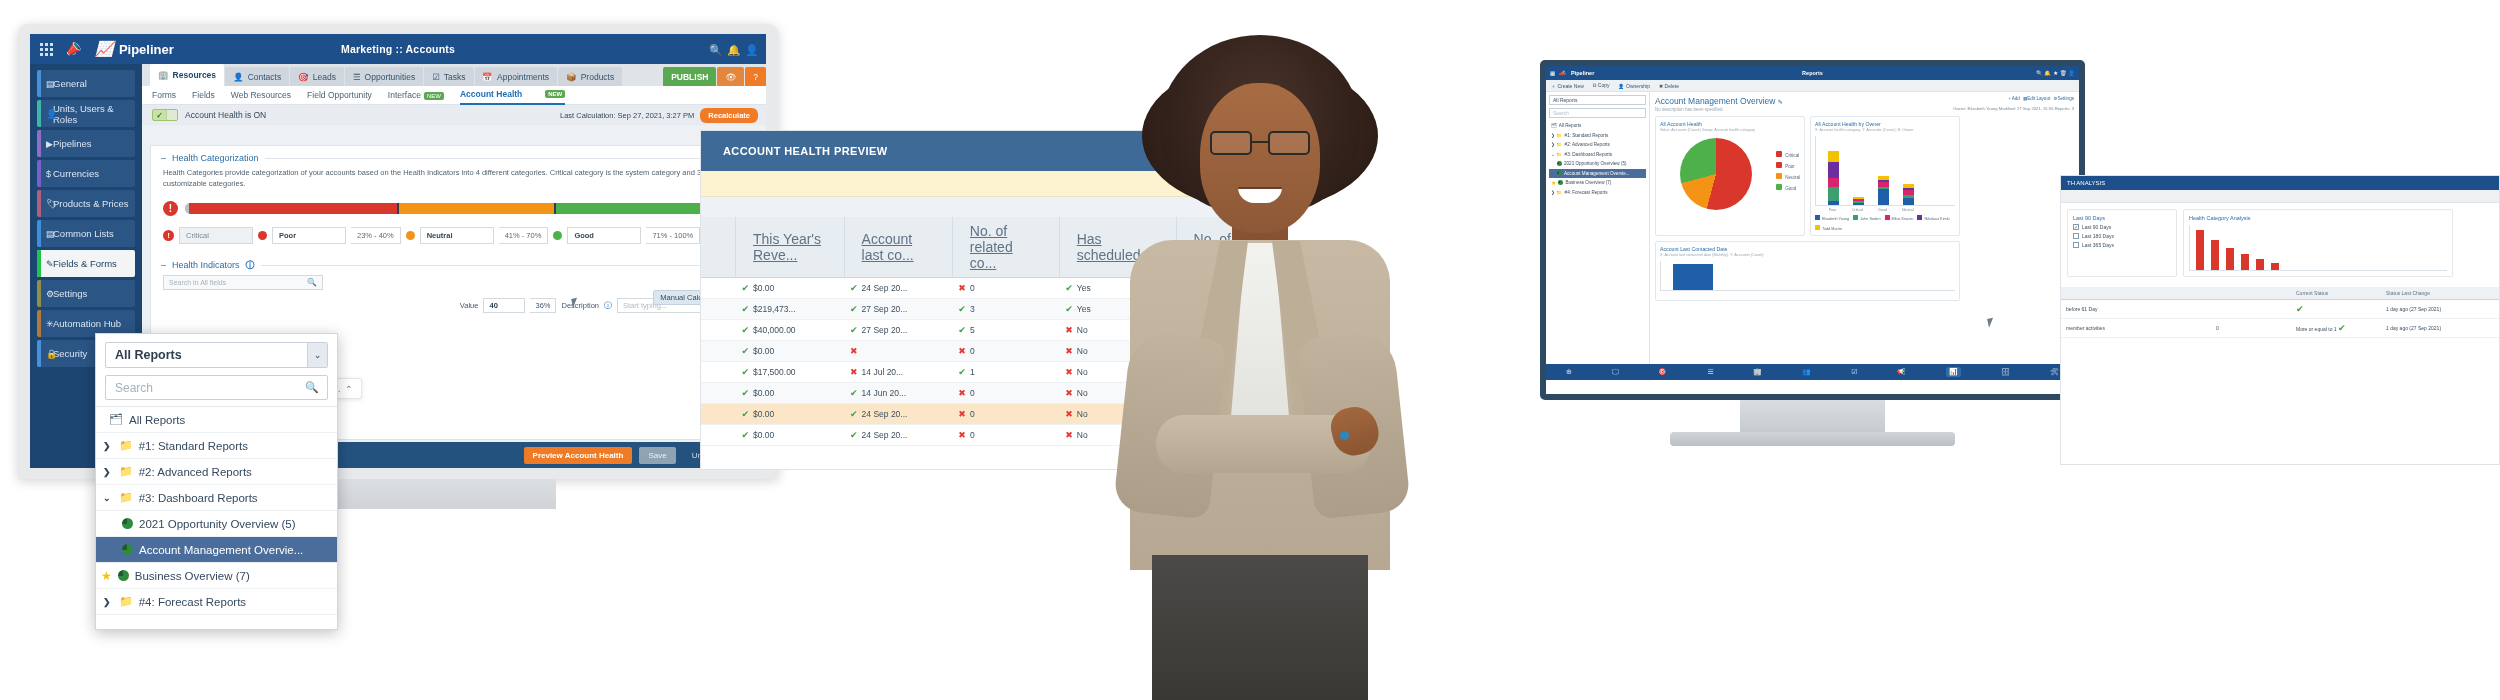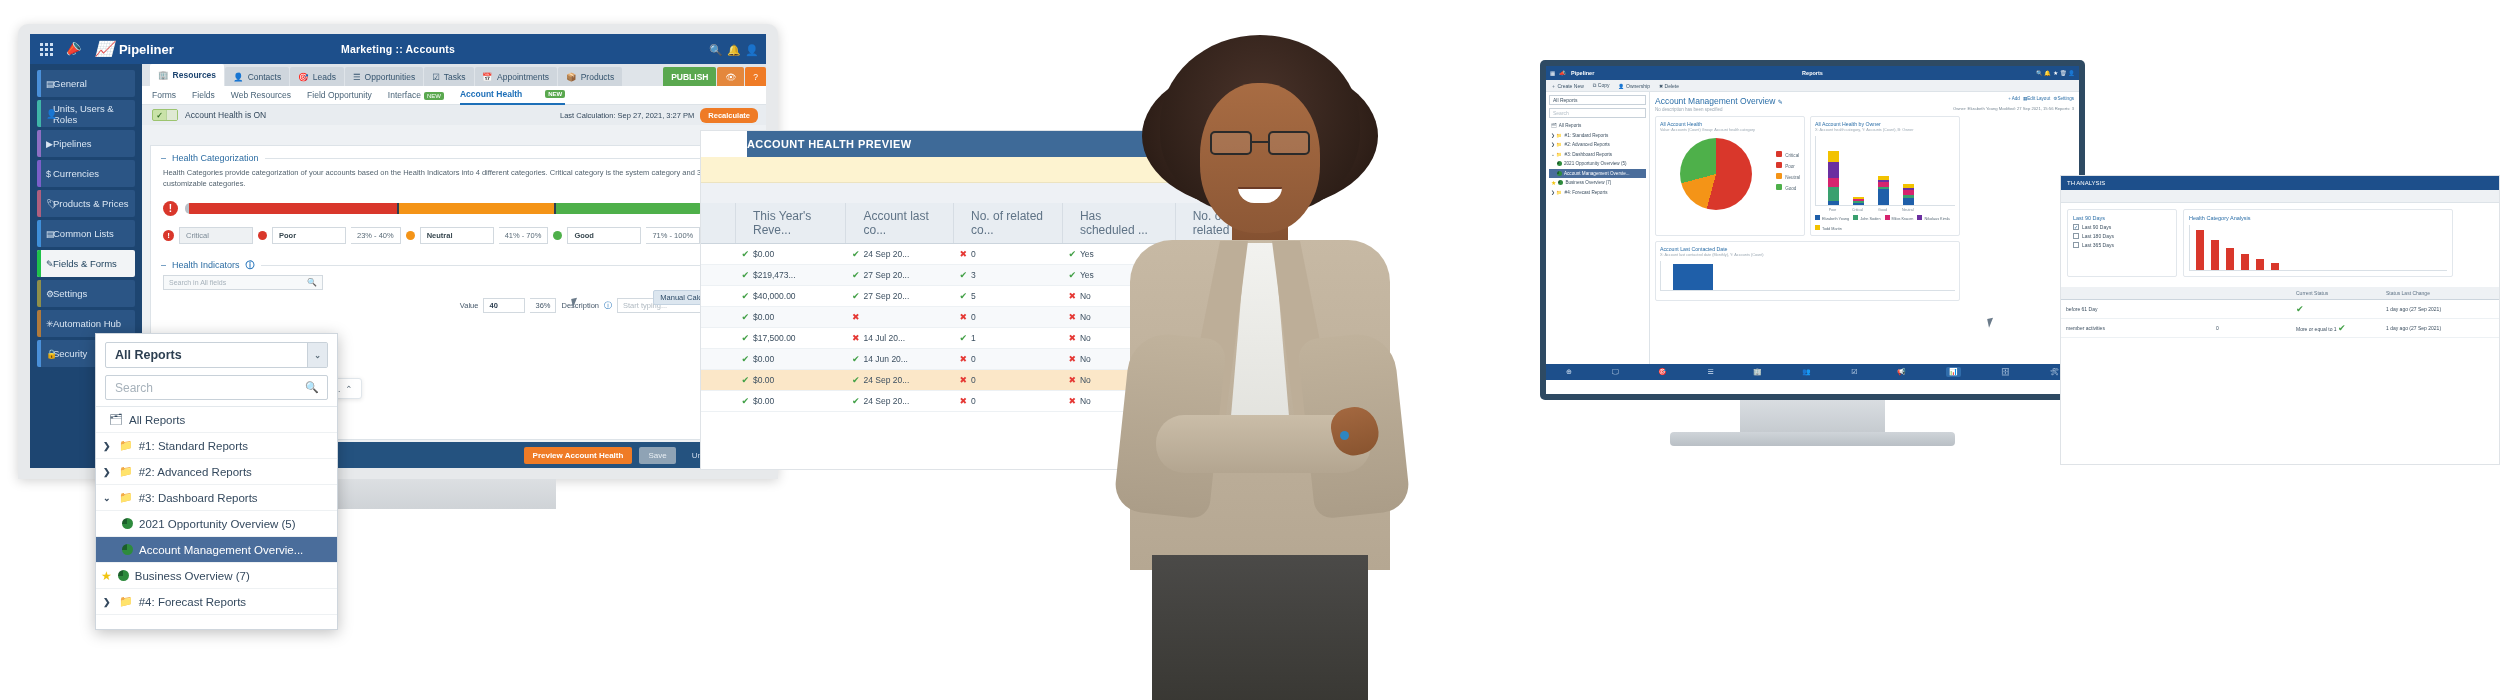--- a/index.html
+++ b/index.html
@@ -147,28 +147,28 @@
   .dd-row.sel { background: #4a6d9b; color: #fff; }
   .dd-row .chev { width: 10px; font-size: 9px; color: #34495e; font-weight: bold; }
   .fldr { font-size: 11px; }
   .pie-ic { width: 11px; height: 11px; border-radius: 50%; background: conic-gradient(#2e8b3d 0 75%, #1b5e2a 0 100%); flex: none; }
   .star { color: #f1c40f; font-size: 12px; }
   .indent { padding-left: 26px; }
 
   
   .mon2 { position: absolute; left: 700px; top: 130px; width: 580px; height: 340px; }
   .mon2-screen { position: absolute; inset: 0; background: #fff; border: 1px solid #dfe3e7; overflow: hidden; }
-  .ahp-head { height: 26px; background: #3e6a98; color: #fff; display: flex; align-items: center;
-    font-size: 11px; font-weight: bold; letter-spacing: .4px; margin-left: 46px; }
+  .ahp-head { height: 40px; background: #3e6a98; color: #fff; display: flex; align-items: center;
+    padding-left: 22px; font-size: 11px; font-weight: bold; letter-spacing: .4px; }
   .ahp-yellow { height: 26px; background: #fdf3d0; border-bottom: 1px solid #ece3c0; }
   .ahp-gap { height: 20px; background: #eef1f5; }
   .tbl { width: 100%; border-collapse: collapse; font-size: 8.5px; color: #3c4f60; }
   .tbl th { background: #e8edf2; color: #5f7competitor; }
-  .tbl th { background: #e8edf2; color: #5f7386; font-weight: normal; font-size: 12px;
-    text-align: left; padding: 6px 17px; border-right: 1px solid #d6dde4; border-bottom: 1px solid #ccd5dd; }
+  .tbl th { background: #e8edf2; color: #5f7386; font-weight: normal; font-size: 14px;
+    text-align: left; padding: 6px 17px; border-right: 1px solid #d6dde4; border-bottom: 1px solid #ccd5dd; text-decoration: underline; }
   .tbl td { padding: 5px 6px; border-bottom: 1px solid #edf1f4; white-space: nowrap; }
   .tbl tr.alt td { background: #f7f9fb; }
   .tbl tr.hl td { background: #fbe7c8; }
   .ok { color: #43a047; font-size: 9px; margin-right: 4px; }
   .bad { color: #e53935; font-size: 9px; margin-right: 4px; }
 
   
   .person { position: absolute; left: 1060px; top: 35px; width: 400px; height: 665px; z-index: 30; }
   .p-hair { position: absolute; left: 100px; top: 0; width: 200px; height: 180px; border-radius: 50% 50% 45% 45%;
     background: radial-gradient(ellipse at 50% 40%, #4a332a 0%, #2e1f18 75%); }

